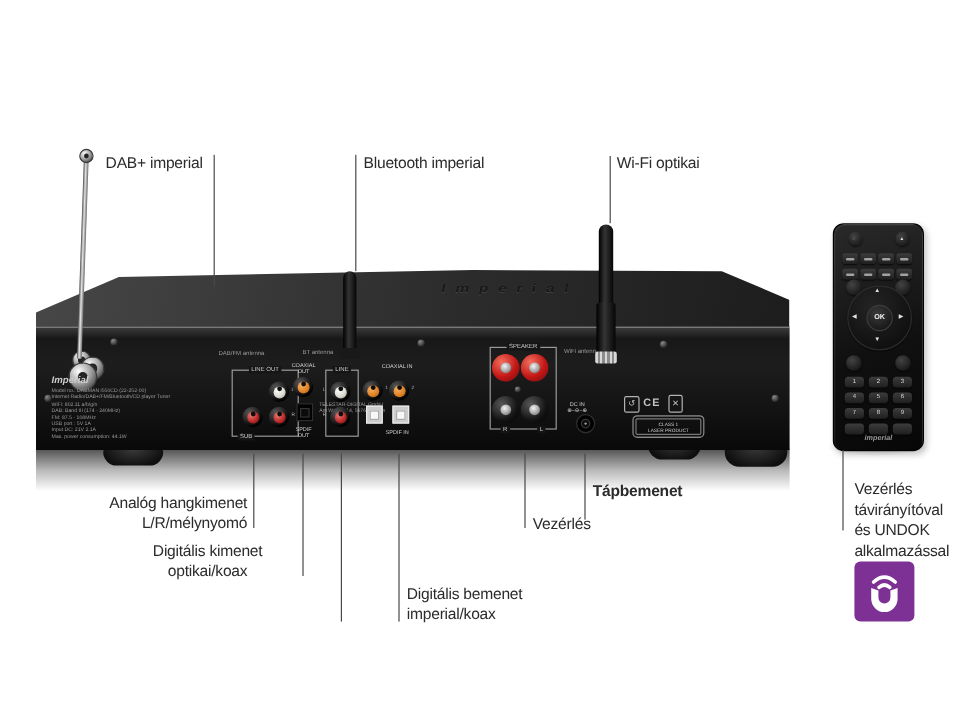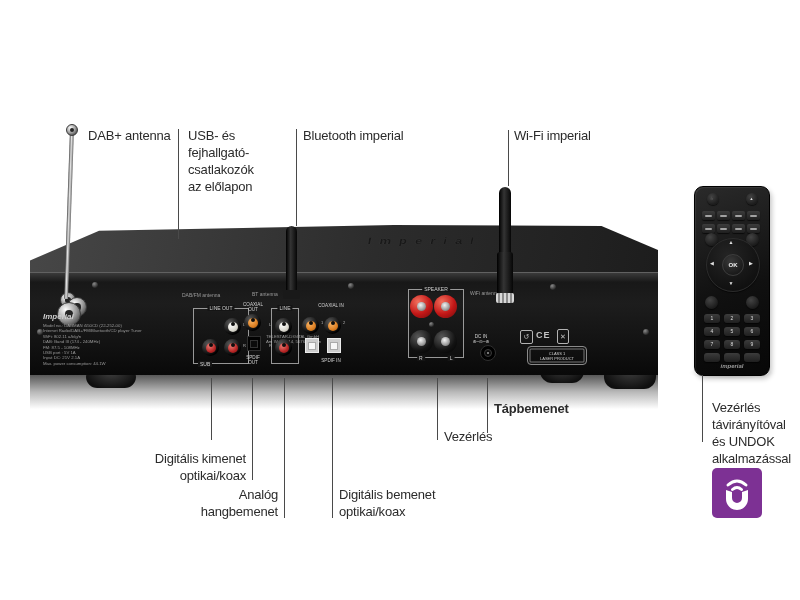--- a/index.html
+++ b/index.html
@@ -275,33 +275,29 @@
   <div class="co-line" style="left:296px;top:129px;height:97px;"></div>
   <div class="co-line" style="left:508px;top:130px;height:56px;"></div>
   <div class="co-line" style="left:211px;top:378px;height:62px;"></div>
   <div class="co-line" style="left:252px;top:378px;height:102px;"></div>
   <div class="co-line" style="left:284px;top:378px;height:140px;"></div>
   <div class="co-line" style="left:332px;top:378px;height:140px;"></div>
   <div class="co-line" style="left:437px;top:378px;height:62px;"></div>
   <div class="co-line" style="left:487px;top:378px;height:55px;"></div>
   <div class="co-line" style="left:702px;top:375px;height:67px;"></div>
 
-  <div class="co-label" style="left:88px;top:127px;">DAB+ antenna</div>
-  <div class="co-label pre" style="left:188px;top:127px;">USB- és
-fejhallgató-
-csatlakozók
-az előlapon</div>
+  <div class="co-label" style="left:88px;top:127px;">DAB+ imperial</div>
   <div class="co-label" style="left:303px;top:127px;">Bluetooth imperial</div>
-  <div class="co-label" style="left:514px;top:127px;">Wi-Fi imperial</div>
-  <div class="co-label pre" style="left:100px;top:450px;width:146px;text-align:right;">Digitális kimenet
+  <div class="co-label" style="left:514px;top:127px;">Wi-Fi optikai</div>
+  <div class="co-label pre" style="left:60px;top:410px;width:146px;text-align:right;">Analóg hangkimenet
+L/R/mélynyomó</div>
+  <div class="co-label pre" style="left:100px;top:450px;width:146px;text-align:center;">Digitális kimenet
 optikai/koax</div>
-  <div class="co-label pre" style="left:160px;top:486px;width:118px;text-align:right;">Analóg
-hangbemenet</div>
   <div class="co-label pre" style="left:339px;top:486px;">Digitális bemenet
-optikai/koax</div>
+imperial/koax</div>
   <div class="co-label" style="left:444px;top:428px;">Vezérlés</div>
   <div class="co-label" style="left:494px;top:400px;font-weight:bold;">Tápbemenet</div>
   <div class="co-label pre" style="left:712px;top:399px;">Vezérlés
 távirányítóval
 és UNDOK
 alkalmazással</div>
 
   <div id="undok-icon">
     <svg width="50" height="50" viewBox="0 0 50 50">
       <path d="M16 17 Q25 9 34 17" stroke="#ffffff" stroke-width="3" fill="none" stroke-linecap="round"></path>

